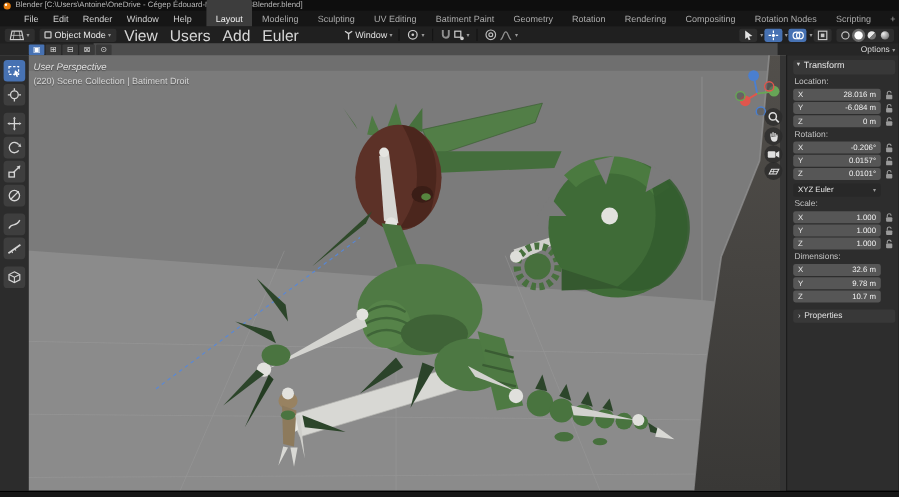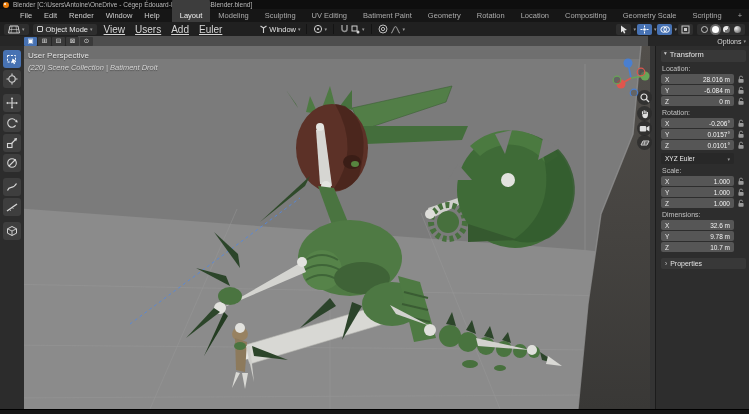--- a/index.html
+++ b/index.html
@@ -24,21 +24,21 @@
   .caret { font-size:5px; color:#9a9a9a; margin-left:2px; }
 
   
   #vpheader { position:absolute; left:0; top:22px; width:749px; height:14px; background:#202020;
     display:flex; align-items:center; padding:0 4px; }
   .hbtn { display:flex; align-items:center; background:#2e2e2e; border-radius:2px; height:11px; padding:0 4px; margin-right:4px; }
   .hbtn svg { display:block; }
   #mode-pill { background:#2e2e2e; border-radius:2px; height:11px; display:flex; align-items:center; padding:0 4px; margin-right:7px; }
   #mode-pill .sq { width:6px; height:6px; border:1px solid #cfcfcf; border-radius:1px; margin-right:3px; }
   #mode-pill .lbl { font-size:7.5px; color:#e8e8e8; }
-  .hmenu { font-size:10px; color:#d6d6d6; margin-right:10px;text-decoration:underline; }
+  .hmenu { font-size:13px; color:#d6d6d6; margin-right:10px; }
   .mid-group { display:flex; align-items:center; margin-left:26px; }
   .mid-group .lbl { font-size:7.5px; color:#e0e0e0; }
   .ic { display:flex; align-items:center; margin:0 1px; }
   .sep { width:1px; height:10px; background:#141414; margin:0 5px; }
   .right-group { margin-left:auto; display:flex; align-items:center; }
   .tgl { width:15px; height:11px; border-radius:2px; display:flex; align-items:center; justify-content:center; margin-left:1px; }
   .tgl.dark { background:#2e2e2e; }
   .tgl.blue { background:#4772b3; }
   .shade-grp { display:flex; background:#2e2e2e; border-radius:2px; margin-left:4px; height:11px; align-items:center; padding:0 2px; }
   .shade-grp .sph { width:7px; height:7px; border-radius:50%; margin:0 2px; }
@@ -54,22 +54,22 @@
   .tsbtn { width:13px; height:9px; margin-right:1px; background:#3a3a3a; border-radius:1px; color:#dcdcdc;
     font-size:6.5px; display:flex; align-items:center; justify-content:center; }
   .tsbtn.active { background:#4772b3; color:#fff; }
   #ts-options { position:absolute; right:3px; top:0; height:10px; display:flex; align-items:center; }
   #ts-options .lbl { font-size:7px; color:#d8d8d8; }
 
   
   #main { position:absolute; left:0; top:46px; width:749px; height:363px; }
   #scene { position:absolute; left:0; top:0; }
   #vp-overlay { position:absolute; left:28px; top:5px; pointer-events:none; }
-  #vp-overlay .l1 { font-size:8px; color:#e2e2e2; text-shadow:0 1px 1px rgba(0,0,0,.4); }
-  #vp-overlay .l2 { font-size:7.5px; color:#d6d6d6; margin-top:3px; text-shadow:0 1px 1px rgba(0,0,0,.4);font-style:italic; }
+  #vp-overlay .l1 { font-size:8px; color:#e2e2e2; text-shadow:0 1px 1px rgba(0,0,0,.4);font-style:italic; }
+  #vp-overlay .l2 { font-size:7.5px; color:#d6d6d6; margin-top:3px; text-shadow:0 1px 1px rgba(0,0,0,.4); }
 
   
   #toolbar { position:absolute; left:0; top:0; width:24px; height:363px; background:#2c2c2c; padding:4px 0 0 3px; }
   .tool { width:18px; height:18px; border-radius:3px; background:#3e3e3e; margin-bottom:2px;
     display:flex; align-items:center; justify-content:center; position:relative; }
   .tool.active { background:#4772b3; }
   .tool.gap { margin-top:6px; }
   .tool svg { display:block; }
 
   
@@ -119,23 +119,23 @@
       <span>Help</span>
     </div>
     <div class="tabs">
       <span class="tab active">Layout</span>
       <span class="tab">Modeling</span>
       <span class="tab">Sculpting</span>
       <span class="tab">UV Editing</span>
       <span class="tab">Batiment Paint</span>
       <span class="tab">Geometry</span>
       <span class="tab">Rotation</span>
-      <span class="tab">Location</span>
+      <span class="tab">Rendering</span>
       <span class="tab">Compositing</span>
-      <span class="tab">Geometry Scale</span>
+      <span class="tab">Rotation Nodes</span>
       <span class="tab">Scripting</span>
       <span class="tab">+</span>
     </div>
 
   </div>
 
   <div id="vpheader">
     <div class="hbtn">
       <svg width="12" height="9" viewBox="0 0 12 9">
         <polygon points="2,1 10,1 11.5,8 0.5,8" fill="none" stroke="#cfcfcf" stroke-width="1"></polygon>

